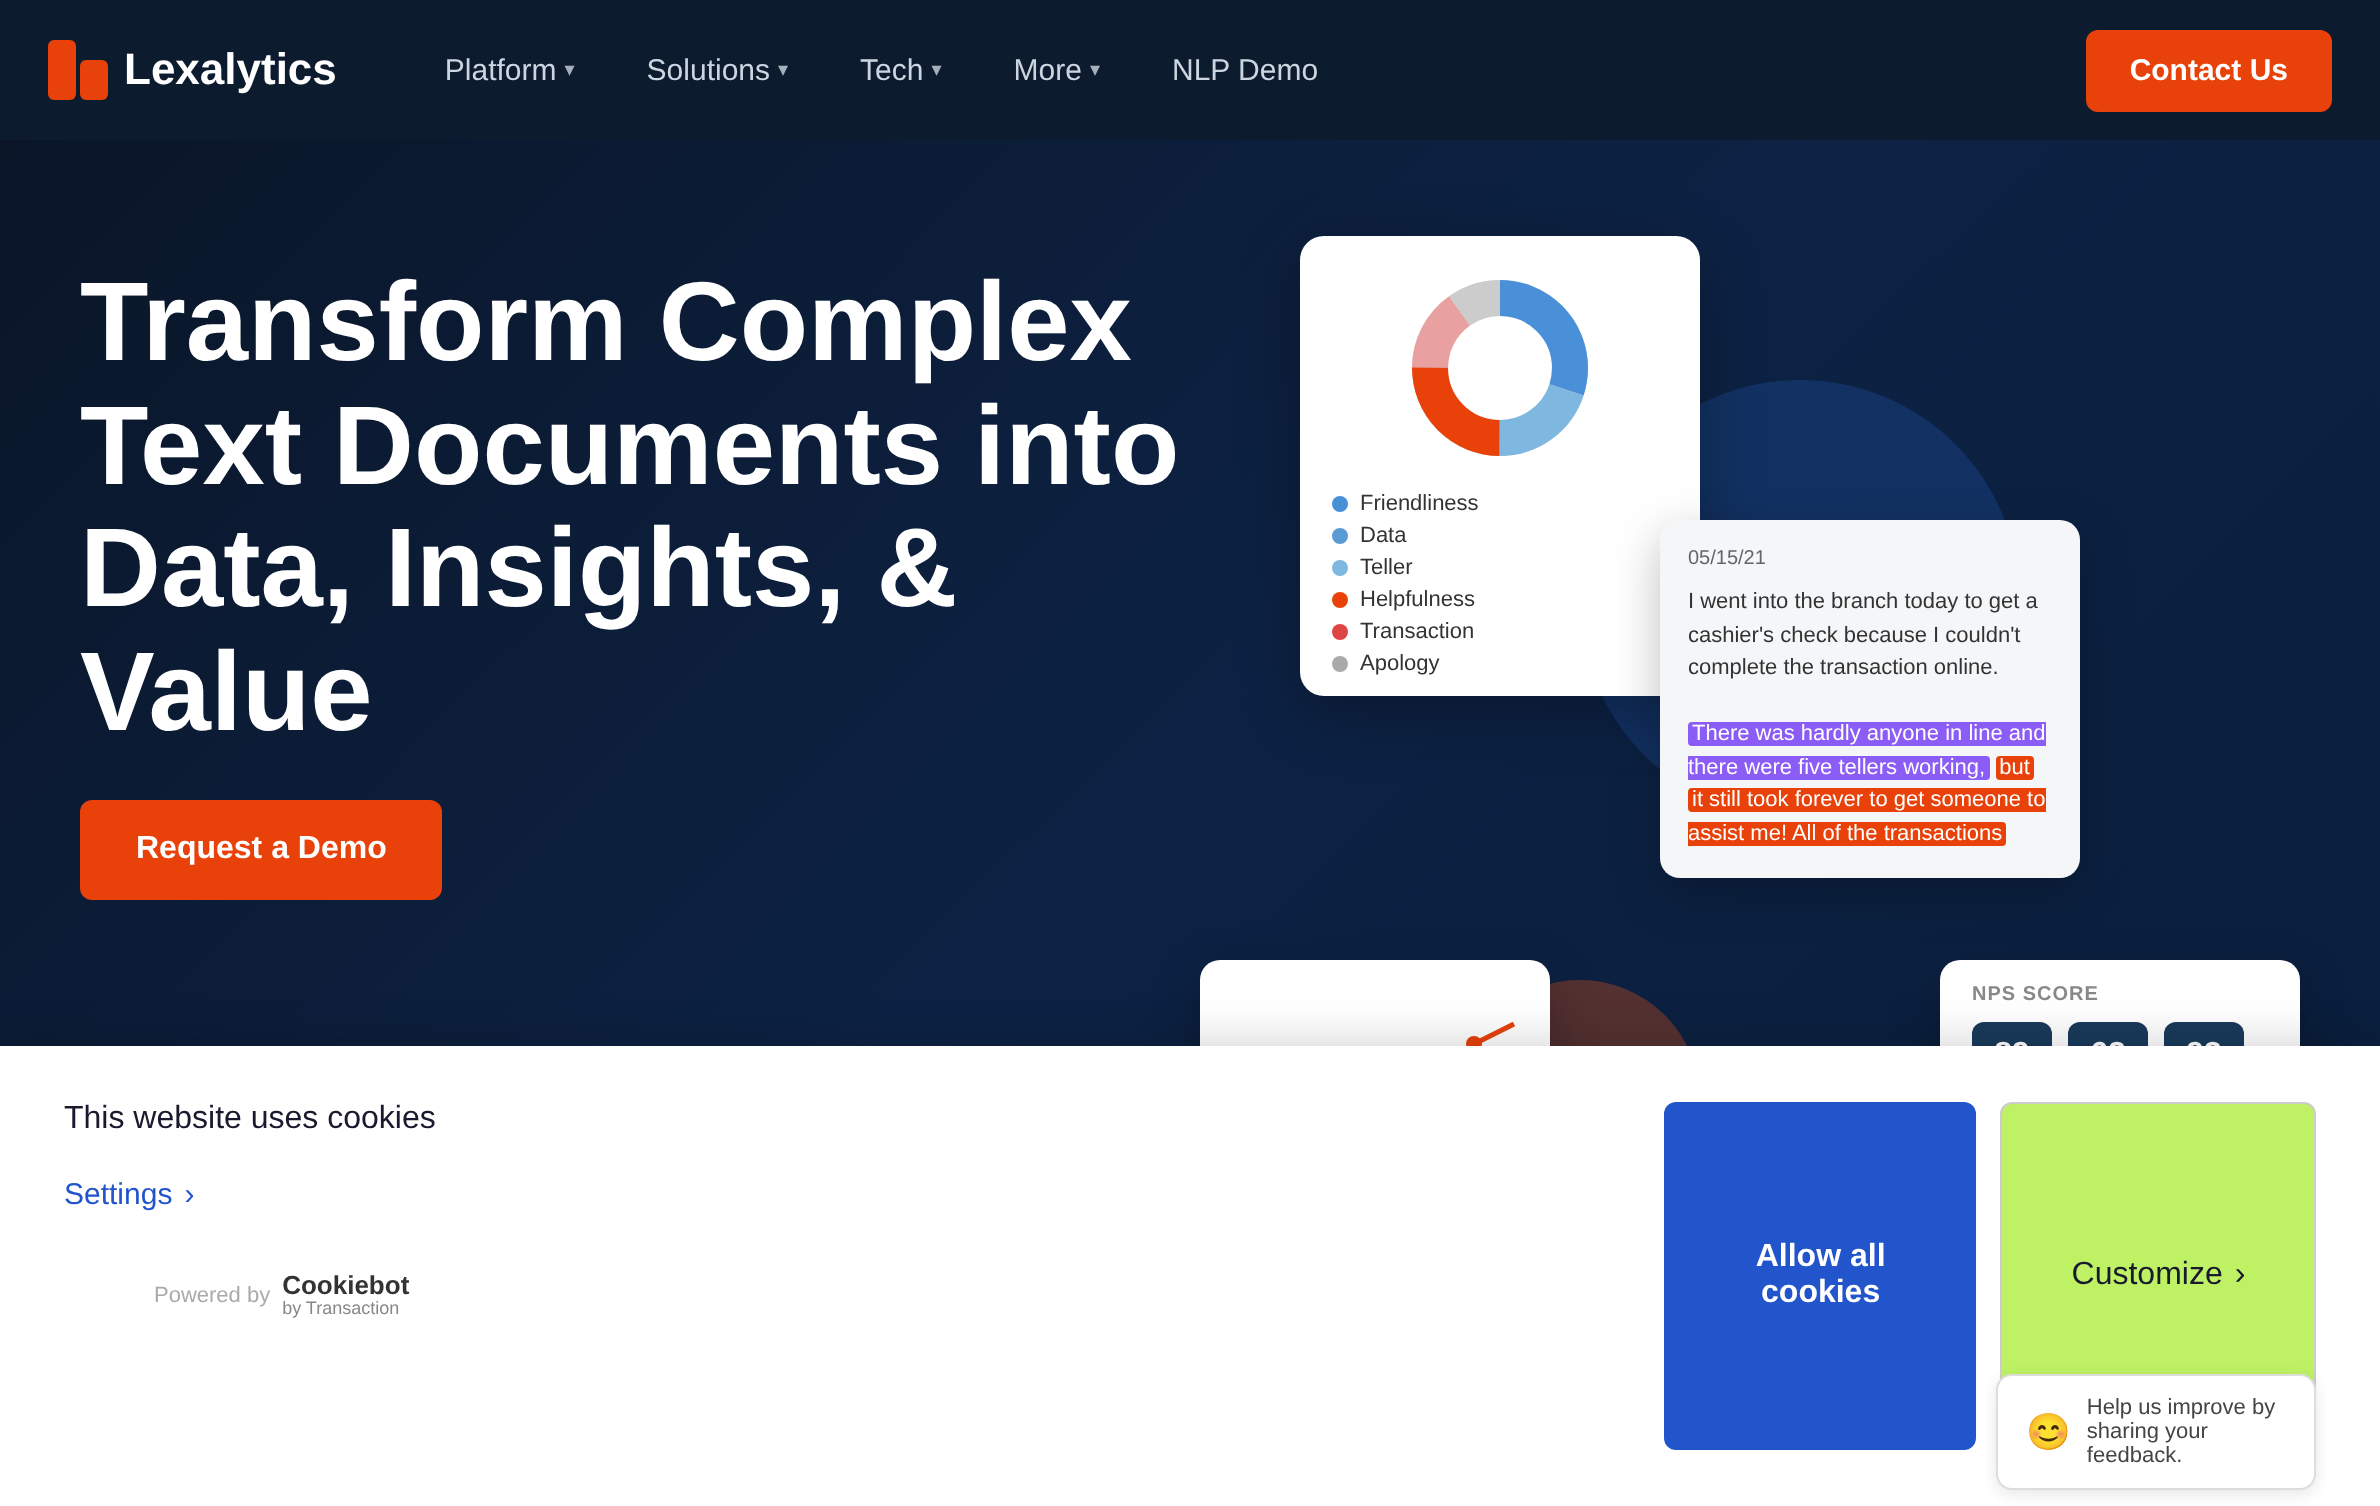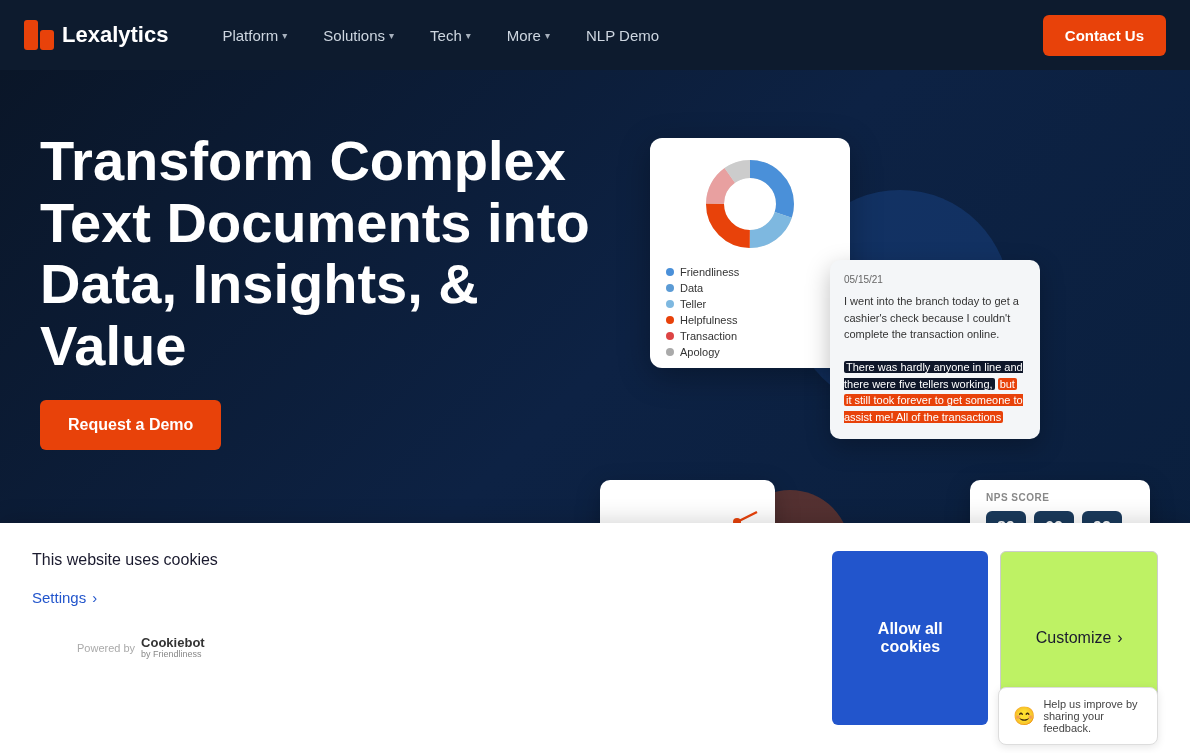--- a/index.html
+++ b/index.html
@@ -109,21 +109,21 @@
 
     
     .chart-card {
       position: absolute;
       background: white;
       border-radius: 12px;
       padding: 16px;
       box-shadow: 0 8px 32px rgba(0,0,0,0.3);
     }
     .chart-card-main {
-      top: 28px;
+      top: 8px;
       left: 60px;
       width: 200px;
       height: 230px;
     }
     .donut-container {
       display: flex;
       justify-content: center;
       margin-bottom: 12px;
     }
     .legend-item {
@@ -156,21 +156,21 @@
       font-size: 10px;
       color: #666;
       margin-bottom: 8px;
     }
     .text-card-body {
       font-size: 11px;
       color: #333;
       line-height: 1.5;
     }
     .text-highlight-blue {
-      background: #0f172a;
+      background: #8b5cf6;
       color: white;
       padding: 0 2px;
       border-radius: 2px;
     }
     .text-highlight-red {
       background: #e8420a;
       color: white;
       padding: 0 2px;
       border-radius: 2px;
     }
@@ -478,21 +478,21 @@
   <div class="cookie-left">
     <div class="cookie-title">This website uses cookies</div>
     <div class="cookie-settings">
       <span>Settings</span>
       <span>›</span>
     </div>
     <div class="powered-by">
       <span>Powered by</span>
       <div class="cookiebot-logo">
         <span class="cookiebot-name">Cookiebot</span>
-        <span class="cookiebot-sub">by Friendliness</span>
+        <span class="cookiebot-sub">by Transaction</span>
       </div>
     </div>
   </div>
   <div class="cookie-right">
     <button class="btn-allow-all">Allow all cookies</button>
     <button class="btn-customize">
       <span>Customize</span>
       <span>›</span>
     </button>
     <div class="feedback-bubble">

